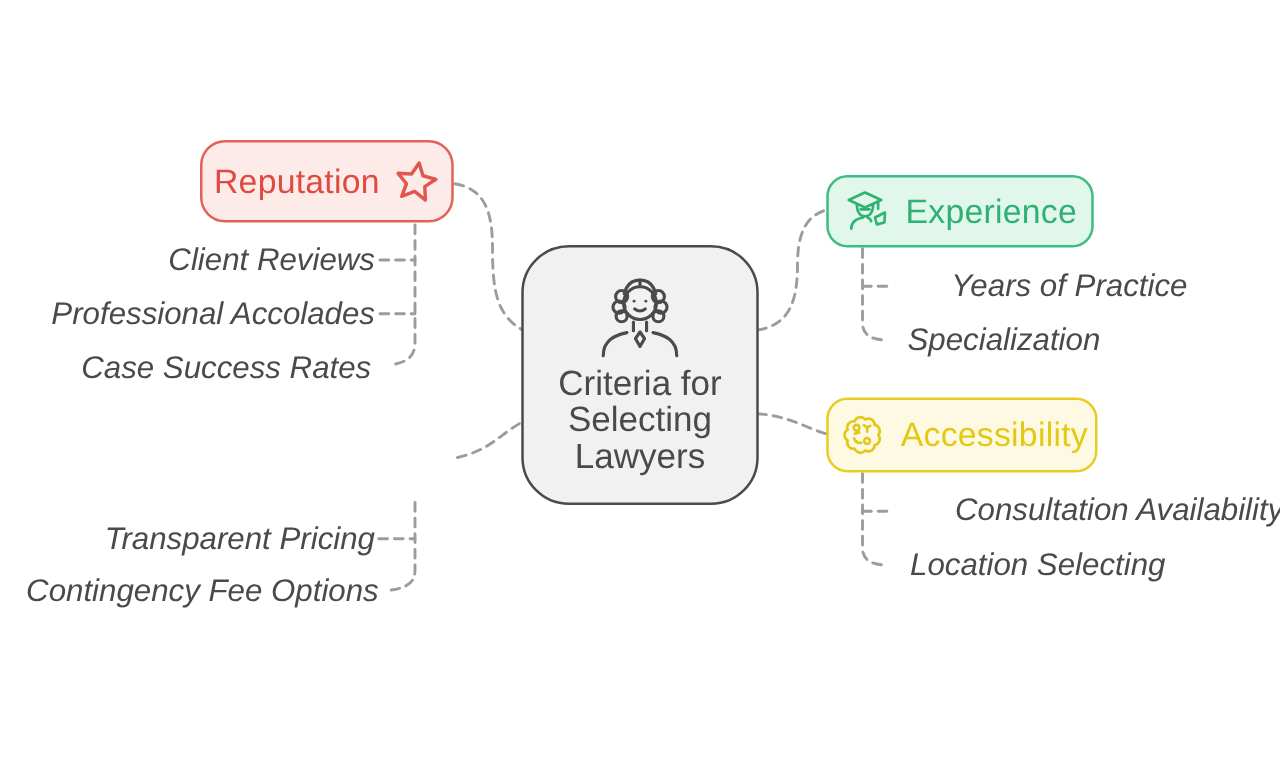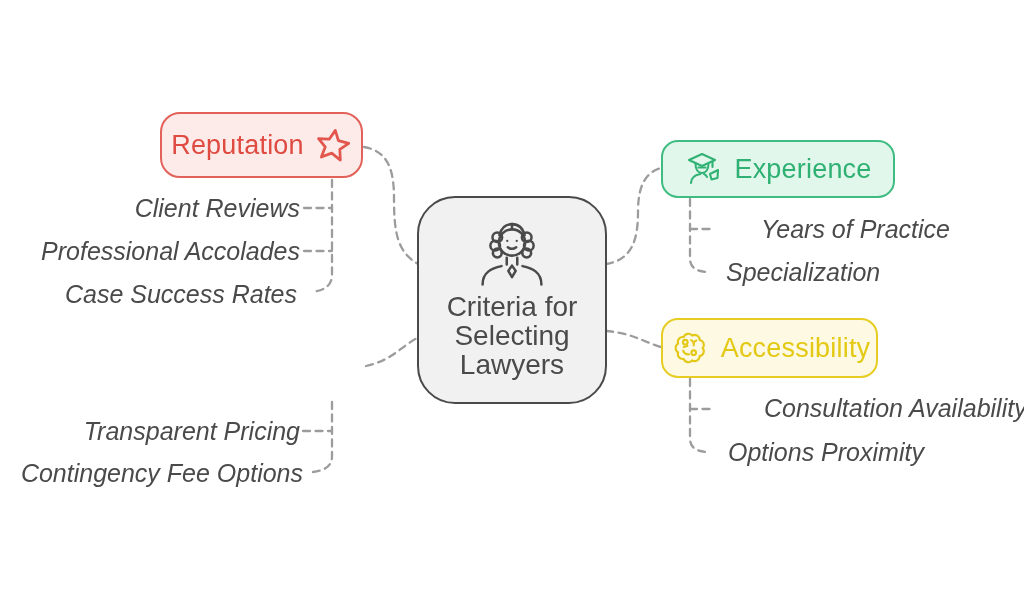--- a/index.html
+++ b/index.html
@@ -21,21 +21,21 @@
   }
   .box-reputation{
     left:160px;top:112px;width:203px;height:66px;
     background:#fcebe9;border:2.5px solid #e2625a;color:#df4a41;
   }
   .box-fee{
     left:130px;top:336px;width:233px;height:65px;
     background:#eff6d9;border:2.5px solid #a6cf55;color:#95c431;border-radius:22px;
   }
   .box-experience{
-    left:661px;top:140px;width:234px;height:58px;
+    left:661px;top:140px;width:214px;height:58px;
     background:#e2f7eb;border:2.5px solid #3fbc81;color:#2eb173;border-radius:17px;
   }
   .box-accessibility{
     left:661px;top:318px;width:217px;height:60px;
     background:#fdf9e2;border:2.5px solid #e7cd22;color:#e4c914;border-radius:17px;
   }
   .center-node{
     left:417px;top:196px;width:190px;height:208px;
     background:#f1f1f1;border:2.5px solid #4a4a4a;border-radius:38px;
     flex-direction:column;justify-content:flex-start;
@@ -135,15 +135,15 @@
       <circle cx="15.5" cy="14.5" r="2.2"></circle>
       <circle cx="23.5" cy="24.5" r="2.2"></circle>
       <path d="M21 12.5 Q24.5 14 23.5 17.5"></path>
       <path d="M13.5 22.5 Q15 26.5 19 26"></path>
       <path d="M23 14.5 L26 13"></path>
       <path d="M14 19 L17.5 18"></path>
     </svg>
     <span>Accessibility</span>
   </div>
   <div class="leaf" style="left:728px;top:396px;margin-left:36px;">Consultation Availability</div>
-  <div class="leaf" style="left:728px;top:440px;">Options Proximity</div>
+  <div class="leaf" style="left:728px;top:440px;">Location Selecting</div>
 
 </div>
 
 </body></html>

